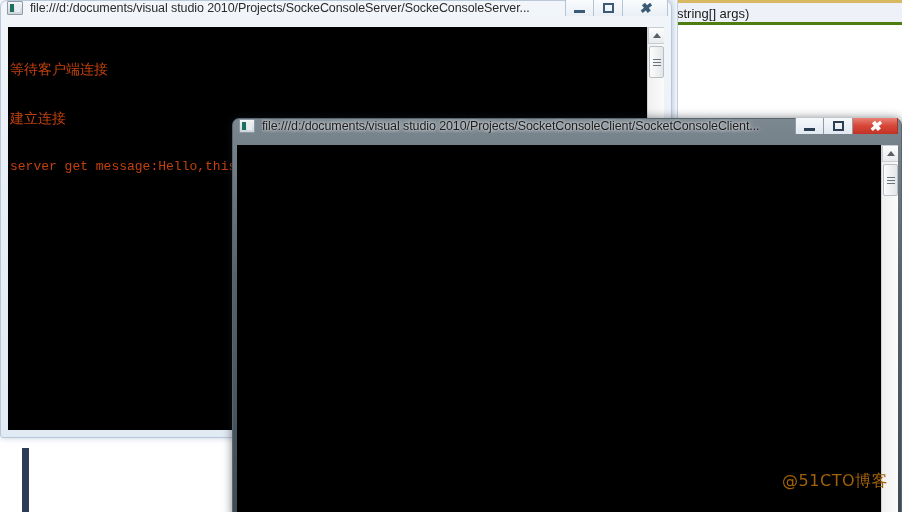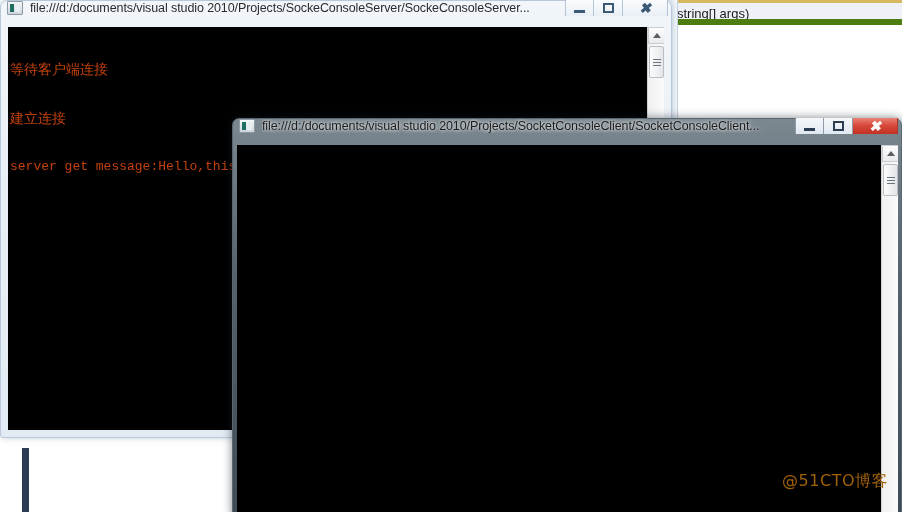--- a/index.html
+++ b/index.html
@@ -46,21 +46,21 @@
   }
   .vs-editor-topline {
     position: absolute; left: 0; top: 0;
     width: 234px; height: 3px;
     background: #d8b860;
   }
   .vs-editor-codeline {
     position: absolute; left: 0; top: 3px;
     width: 234px; height: 22px;
     background: #eef1f7;
-    border-bottom: 6px solid #4d7c0f;
+    border-bottom: 3px solid #4d7c0f;
     color: #1a1a1a;
     font-family: "Liberation Sans", sans-serif;
     font-size: 13px;
     line-height: 22px;
     padding-left: 8px;
     white-space: nowrap;
     overflow: hidden;
   }
   .vs-editor-body {
     position: absolute; left: 0; top: 26px;

